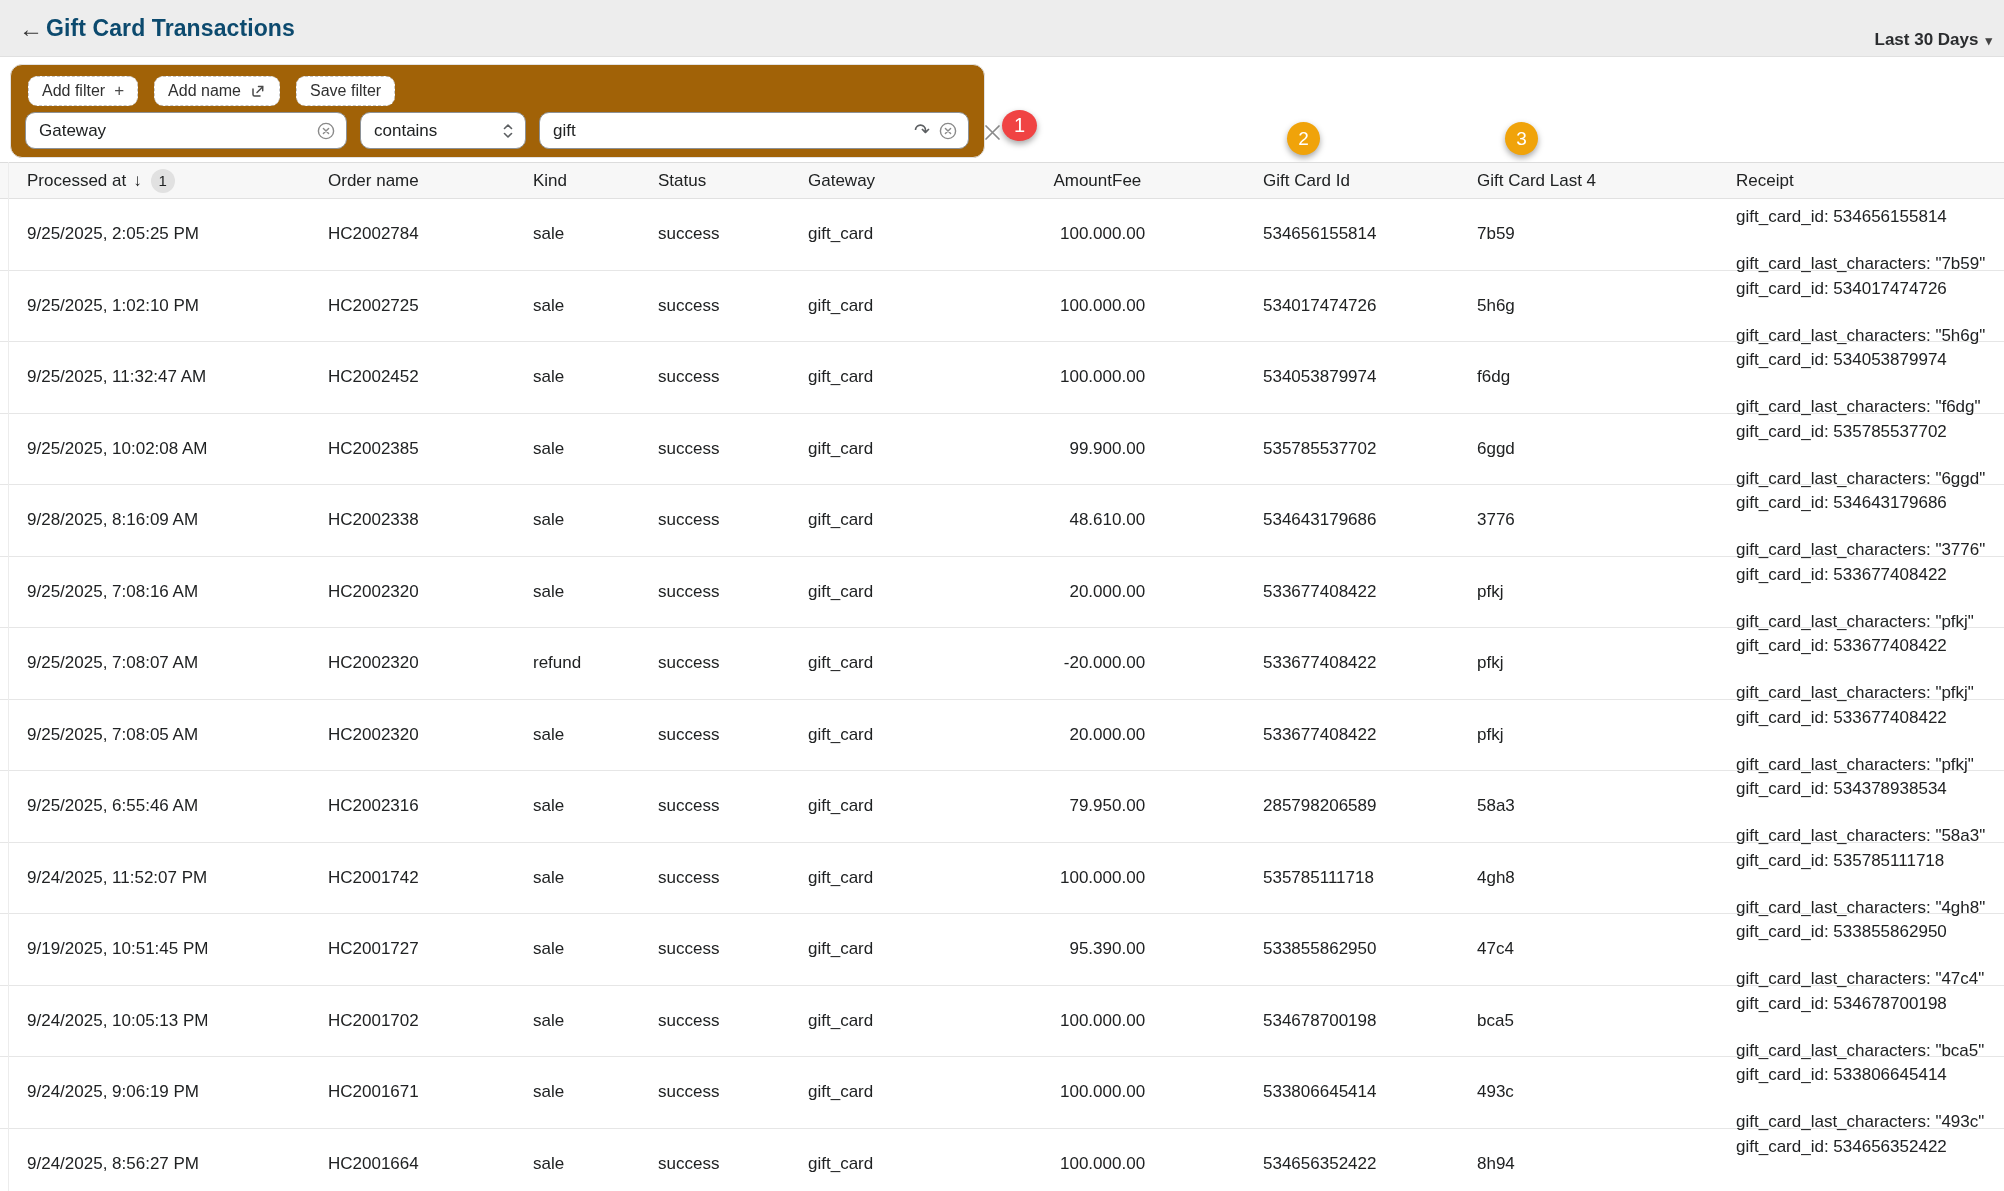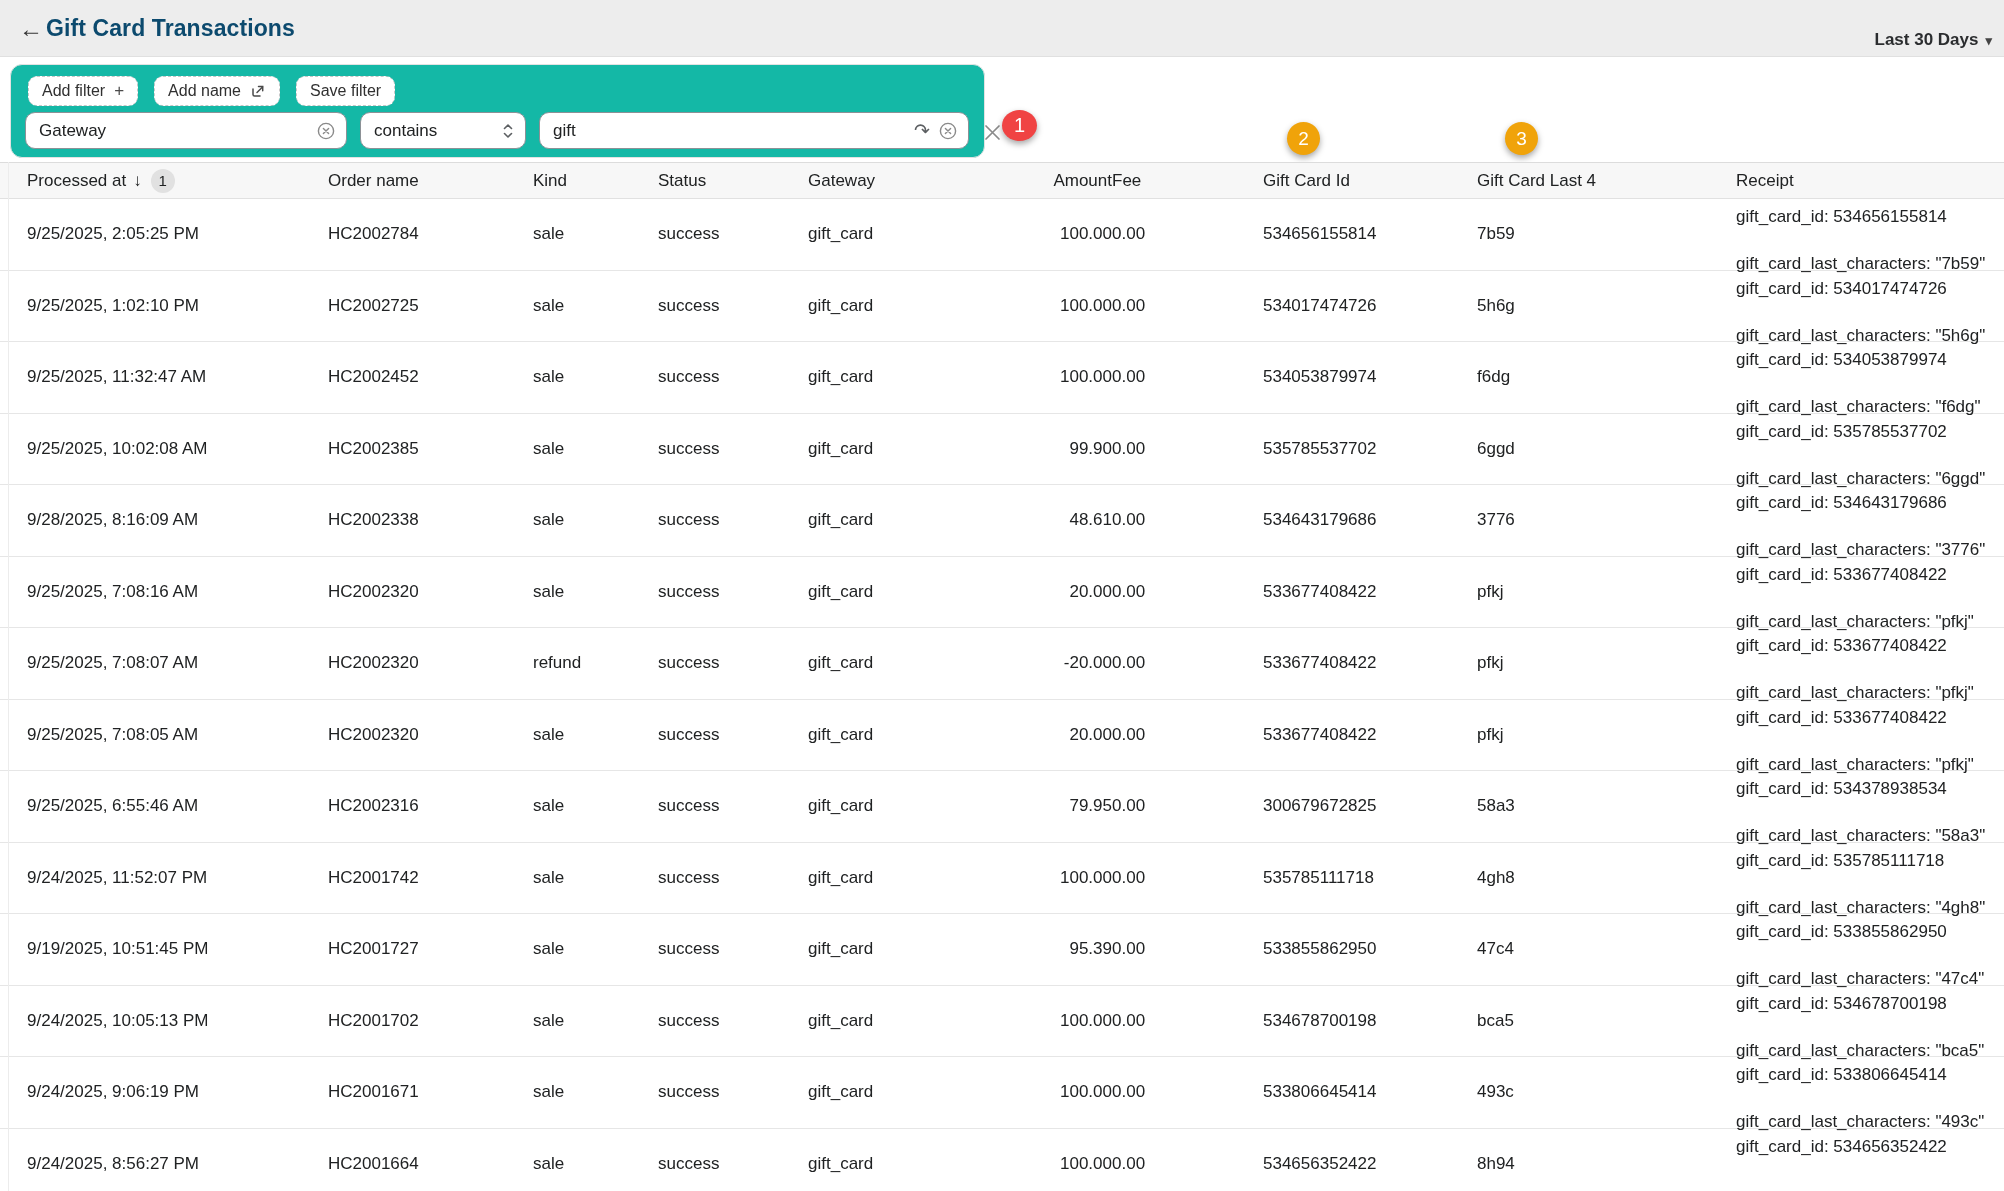--- a/index.html
+++ b/index.html
@@ -12,21 +12,21 @@
   .back-btn { position:absolute; left:14px; top:0; height:57px; width:34px;
     display:flex; align-items:center; justify-content:center; font-size:24px; color:#333; cursor:pointer; }
   .page-title { position:absolute; left:46px; top:0; height:57px; display:flex; align-items:center;
     font-size:23px; font-weight:700; color:#0c4a6e; letter-spacing:.1px; }
   .daterange { position:absolute; right:12px; top:0; height:64px; display:flex; align-items:center;
     gap:7px; font-size:17px; font-weight:600; color:#2b2d2f; cursor:pointer;margin-top:8px; }
   .caret { font-size:13px; color:#444; }
 
   
   .filter-panel { position:absolute; left:10px; top:64px; width:975px; height:94px;
-    background:#14b8a6; border:1px solid #e2e2e2; border-radius:12px; }
+    background:#a16207; border:1px solid #e2e2e2; border-radius:12px; }
   .pill-row { position:absolute; left:17px; top:11px; display:flex; gap:16px; }
   .pill { height:30px; display:inline-flex; align-items:center; gap:9px; padding:0 13px;
     border:1px dashed #c6c6c6; border-radius:9px; background:#fff; font-size:16px;
     font-weight:500; color:#303030; cursor:pointer; white-space:nowrap; }
   .pill .glyph { font-size:17px; color:#4a4a4a; font-weight:400; }
   .inputs-row { position:absolute; left:14px; top:47px; display:flex; gap:13px; }
   .fld { position:relative; height:37px; border:1.5px solid #8c9196; border-radius:10px;
     background:#fff; display:flex; align-items:center; }
   .fld input { border:none; outline:none; background:transparent; font:17px "Liberation Sans",sans-serif;
     color:#202223; width:100%; height:100%; padding:0 36px 0 13px; border-radius:10px; }
@@ -299,21 +299,21 @@
     </div>
   </div>
       <div class="trow">
     <div class="c c1">9/25/2025, 6:55:46 AM</div>
     <div class="c c2">HC2002316</div>
     <div class="c c3">sale</div>
     <div class="c c4">success</div>
     <div class="c c5">gift_card</div>
     <div class="c c6">79.95</div>
     <div class="c c7">0.00</div>
-    <div class="c c8">300679672825</div>
+    <div class="c c8">285798206589</div>
     <div class="c c9">58a3</div>
     <div class="c c10">
       <div class="receipt-line">gift_card_id: 534378938534</div>
       <div class="receipt-line">gift_card_last_characters: "58a3"</div>
     </div>
   </div>
       <div class="trow">
     <div class="c c1">9/24/2025, 11:52:07 PM</div>
     <div class="c c2">HC2001742</div>
     <div class="c c3">sale</div>

